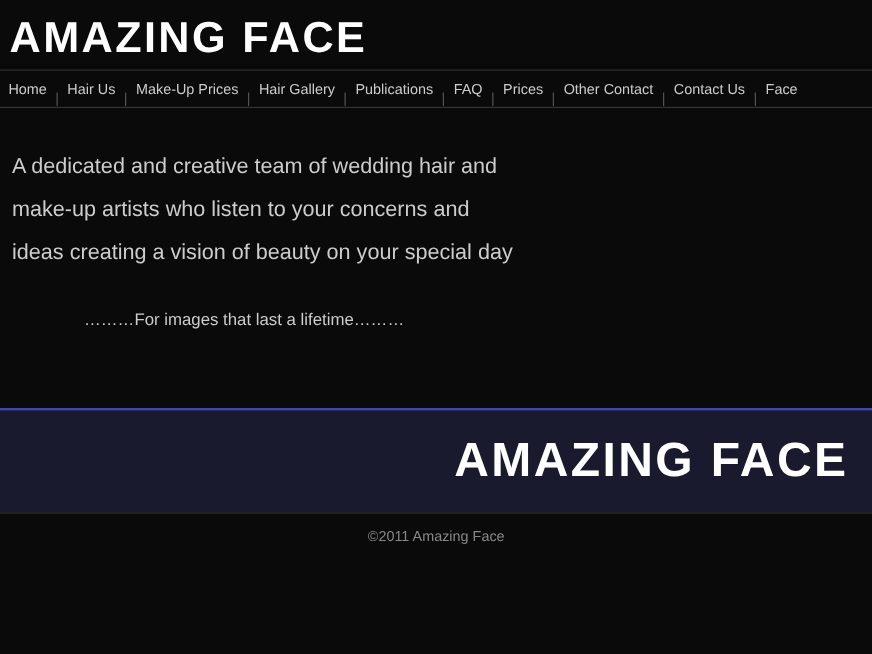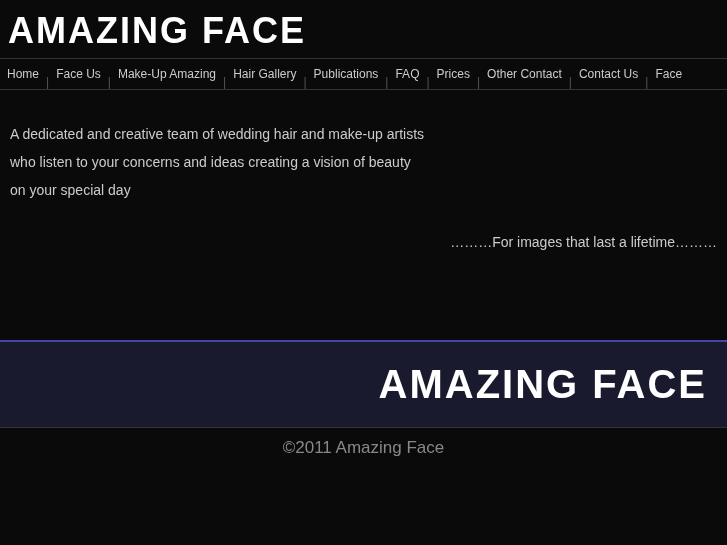--- a/index.html
+++ b/index.html
@@ -71,34 +71,33 @@
       font-size: 12px;
       padding: 0 0px;
     }
 
     #main-content {
       padding: 30px 10px 20px 10px;
       min-height: 220px;
     }
 
     #intro-text {
-      font-size: 14px;
+      font-size: 18px;
       color: #cccccc;
       line-height: 2.0;
       font-family: Arial, sans-serif;
       max-width: 420px;
     }
 
     #tagline {
       font-size: 14px;
       color: #cccccc;
       margin-top: 30px;
       margin-left: 60px;
       font-family: Arial, sans-serif;
-      text-align: right;
     }
 
     #footer-banner {
       background-color: #1a1a2e;
       border-top: 2px solid #4444aa;
       padding: 20px 20px;
       text-align: right;
       margin-top: 10px;
     }
 
@@ -111,21 +110,21 @@
     }
 
     #footer-bottom {
       background-color: #0a0a0a;
       border-top: 1px solid #333;
       text-align: center;
       padding: 10px;
     }
 
     #copyright {
-      font-size: 17px;
+      font-size: 12px;
       color: #888888;
       font-family: Arial, sans-serif;
       margin-top: 32px;
     }
 
     #spacer-div {
       height: 20px;
     }
   </style>
 </head>
@@ -135,25 +134,25 @@
   <div id="site-title">AMAZING FACE</div>
 </div>
 
 <nav id="nav">
   <ul id="nav-list">
   <li>
         <a href="#">Home</a>
       </li>
       <li class="separator">|</li>
       <li>
-        <a href="#">Face Us</a>
+        <a href="#">Hair Us</a>
       </li>
       <li class="separator">|</li>
       <li>
-        <a href="#">Make-Up Amazing</a>
+        <a href="#">Make-Up Prices</a>
       </li>
       <li class="separator">|</li>
       <li>
         <a href="#">Hair Gallery</a>
       </li>
       <li class="separator">|</li>
       <li>
         <a href="#">Publications</a>
       </li>
       <li class="separator">|</li>

